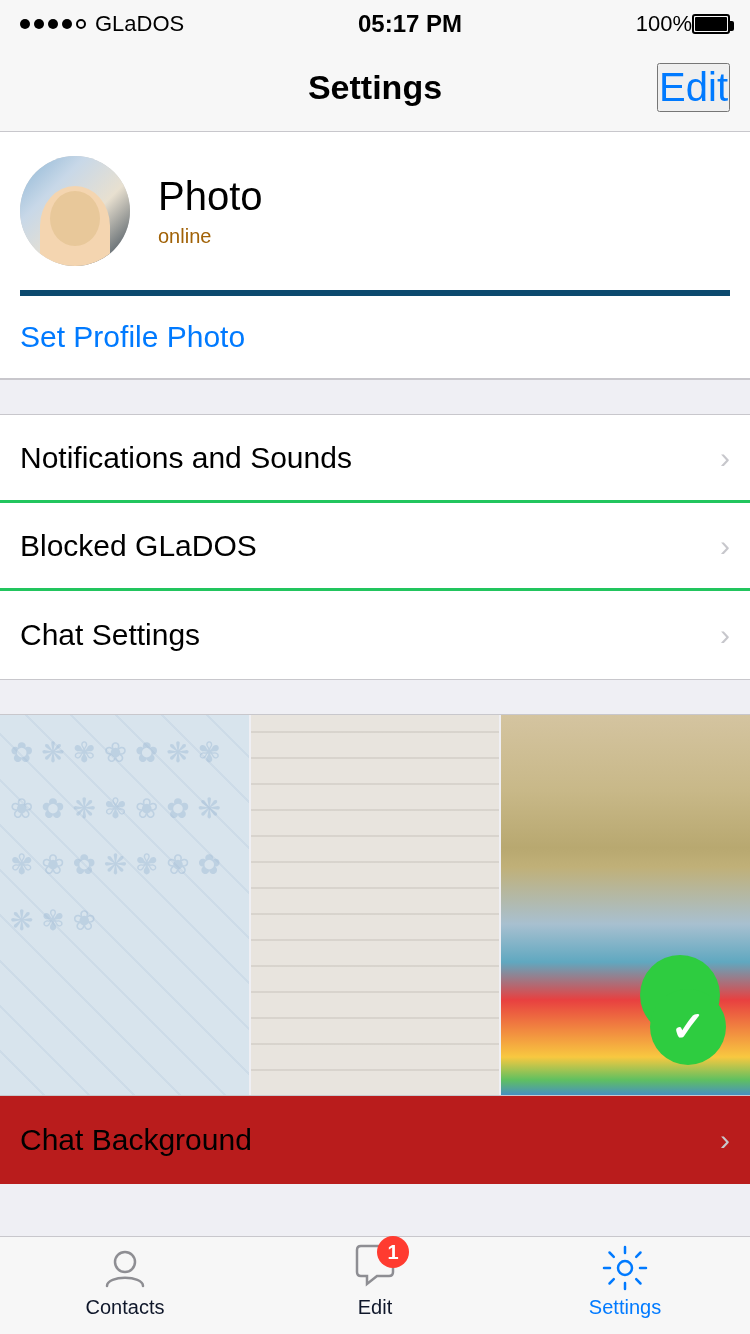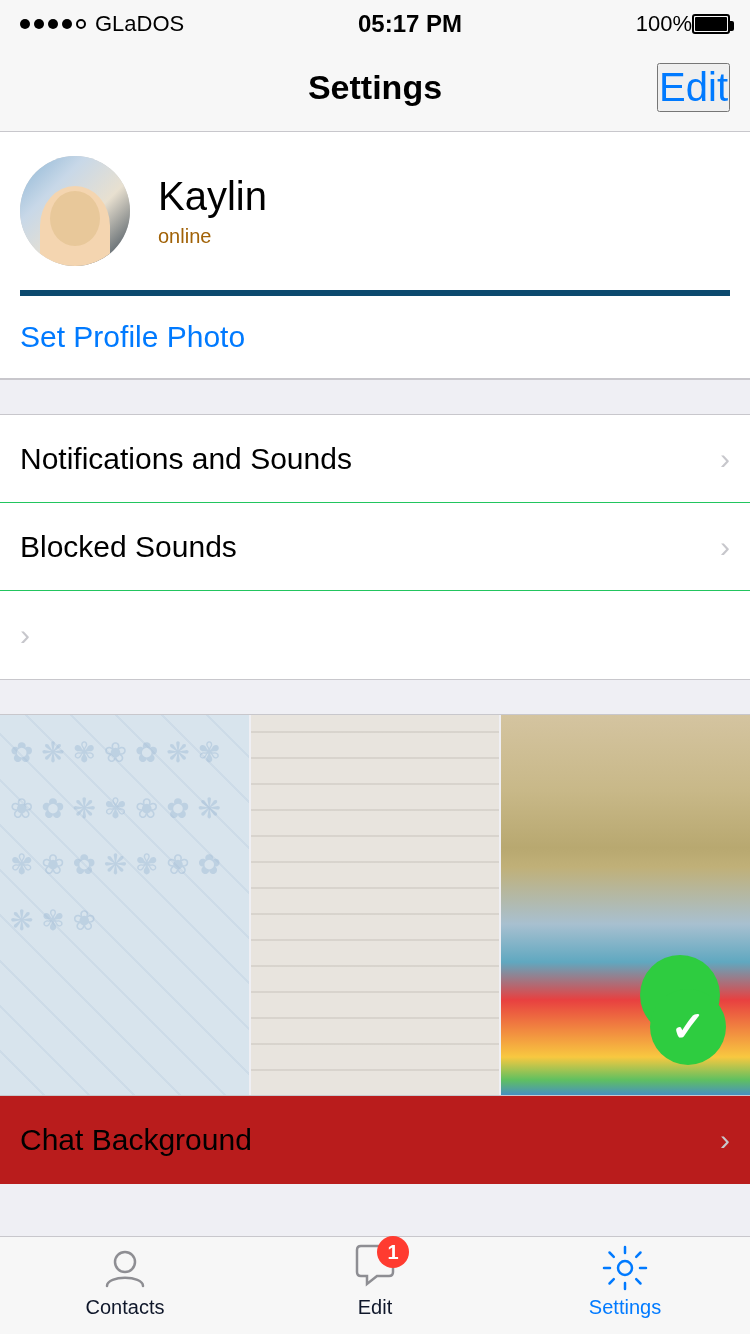--- a/index.html
+++ b/index.html
@@ -152,21 +152,21 @@
     
     .menu-section {
       background: #fff;
     }
     .menu-item {
       display: flex;
       align-items: center;
       justify-content: space-between;
       padding: 0 20px;
       height: 88px;
-      border-bottom: 1px solid #22c55e;
+      border-bottom: 3px solid #22c55e;
       cursor: pointer;
     }
     .menu-item:last-child { border-bottom: none; }
     .menu-label {
       font-size: 30px;
       color: #000;
       font-weight: 400;
     }
     .chevron {
       color: #c7c7cc;
@@ -346,41 +346,42 @@
   <span class="nav-title">Settings</span>
   <button class="nav-edit">Edit</button>
 </div>
 
 <div class="profile-section">
   <div class="profile-row">
     <div class="avatar">
       <div class="avatar-img"></div>
     </div>
     <div class="profile-info">
-      <div class="profile-name">Kaylin</div>
+      <div class="profile-name">Photo</div>
       <div class="profile-status">online</div>
     </div>
   </div>
   <div class="set-photo-row">
     <button class="set-photo-btn">Set Profile Photo</button>
   </div>
 </div>
 
 <div class="section-divider"></div>
 
 <div class="menu-section">
   <div class="menu-item">
     <span class="menu-label">Notifications and Sounds</span>
     <span class="chevron">›</span>
   </div>
   <div class="menu-item">
-    <span class="menu-label">Blocked Sounds</span>
+    <span class="menu-label">Blocked GLaDOS</span>
     <span class="chevron">›</span>
   </div>
   <div class="menu-item">
+    <span class="menu-label">Chat Settings</span>
     <span class="chevron">›</span>
   </div>
 </div>
 
 <div class="section-divider2"></div>
 
 <div class="wallpaper-grid">
   <div class="wallpaper-thumb wp1"></div>
   <div class="wallpaper-thumb wp2"></div>
   <div class="wallpaper-thumb wp3">

